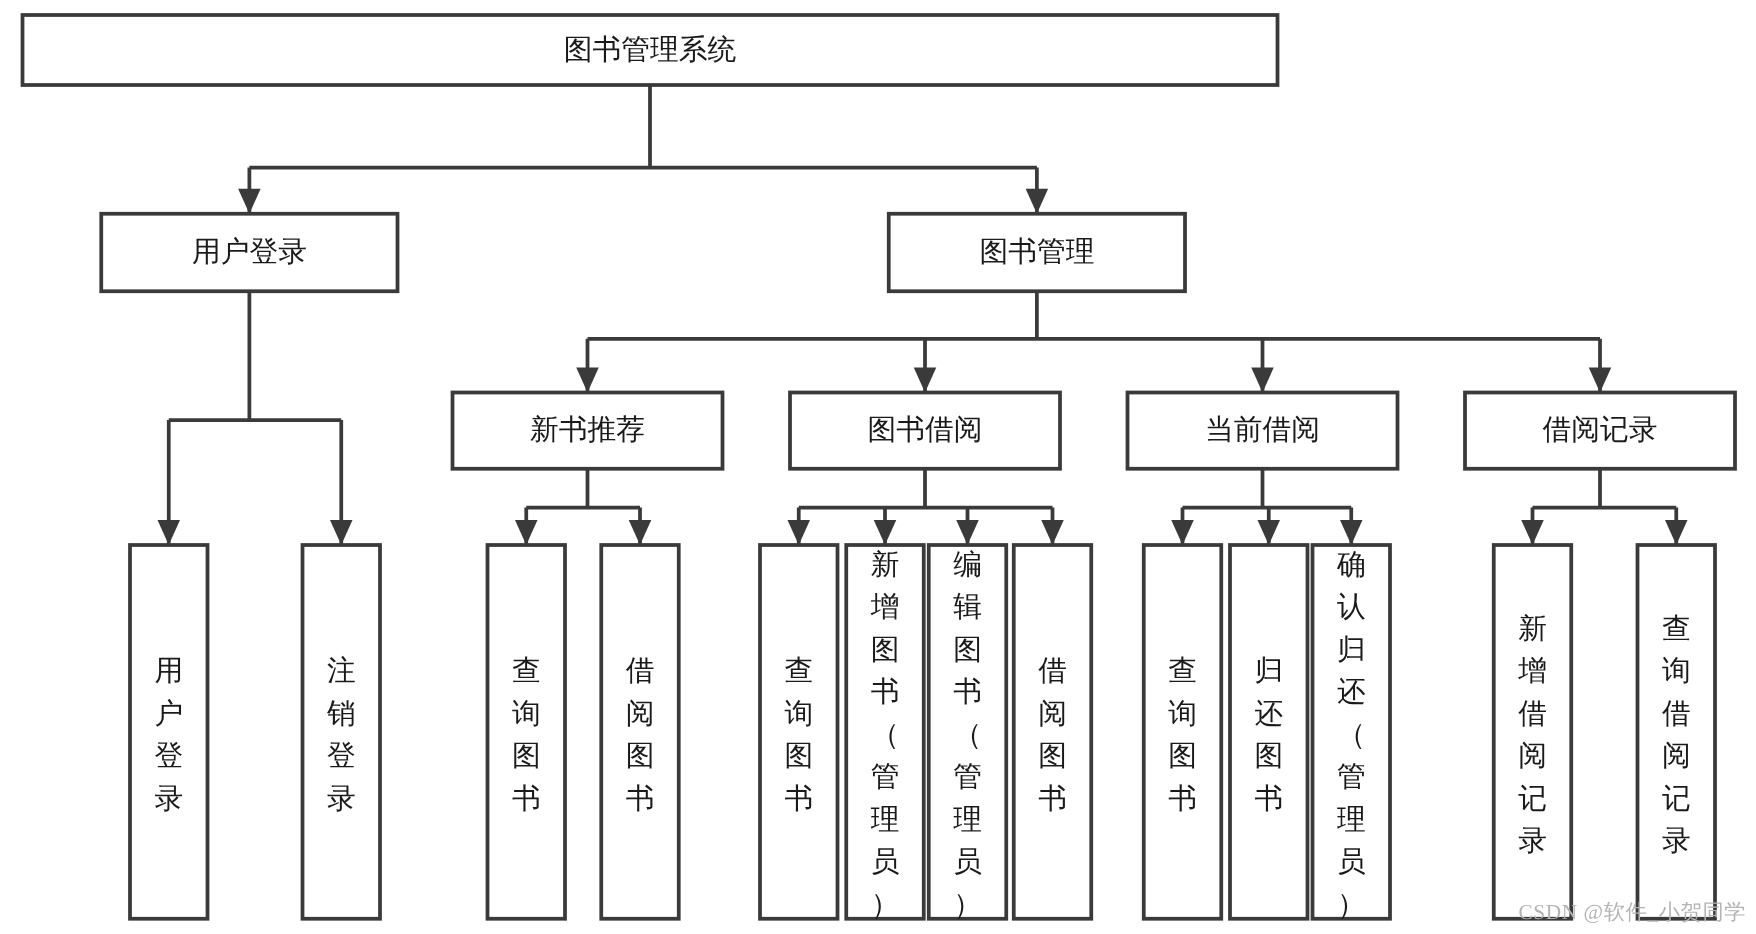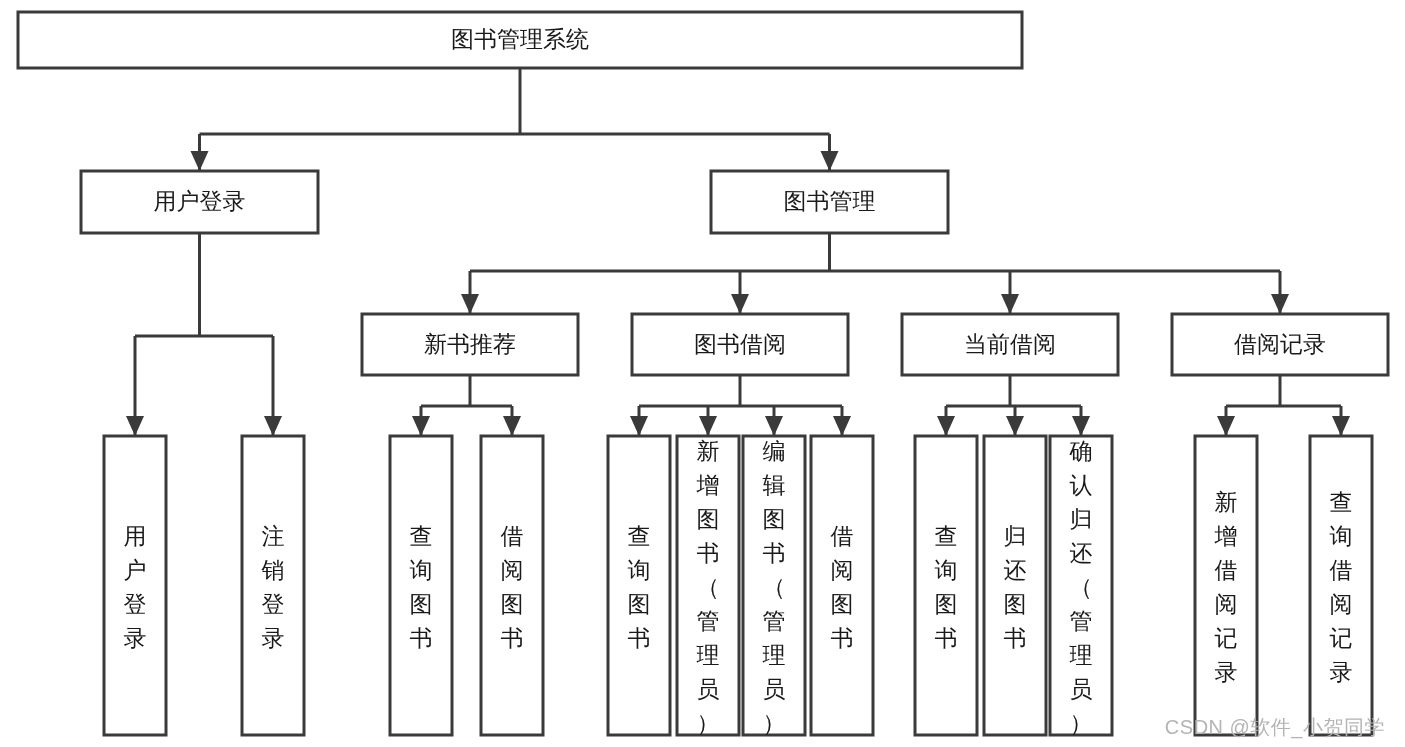--- a/index.html
+++ b/index.html
@@ -43,24 +43,24 @@
     dominant-baseline: middle;
   }
   .node-label-vertical {
     fill: #1a1a1a;
     font-family: "Liberation Sans", "DejaVu Sans", sans-serif;
     font-size: 23px;
     text-anchor: middle;
   }
   .watermark {
     position: absolute;
-    right: 20px;
+    right: 8px;
     bottom: 6px;
-    font-family: Liberation Sans, sans-serif;
-    font-size: 20px;
+    font-family: Liberation Serif, serif;
+    font-size: 17px;
     color: #b4b4b4;
     white-space: nowrap;
     letter-spacing: 0.5px;
   }
 </style>
 </head>
 <body>
 
 <svg id="diagram" viewBox="0 0 1405 747" xmlns="http://www.w3.org/2000/svg">
   <g id="edge-layer">

